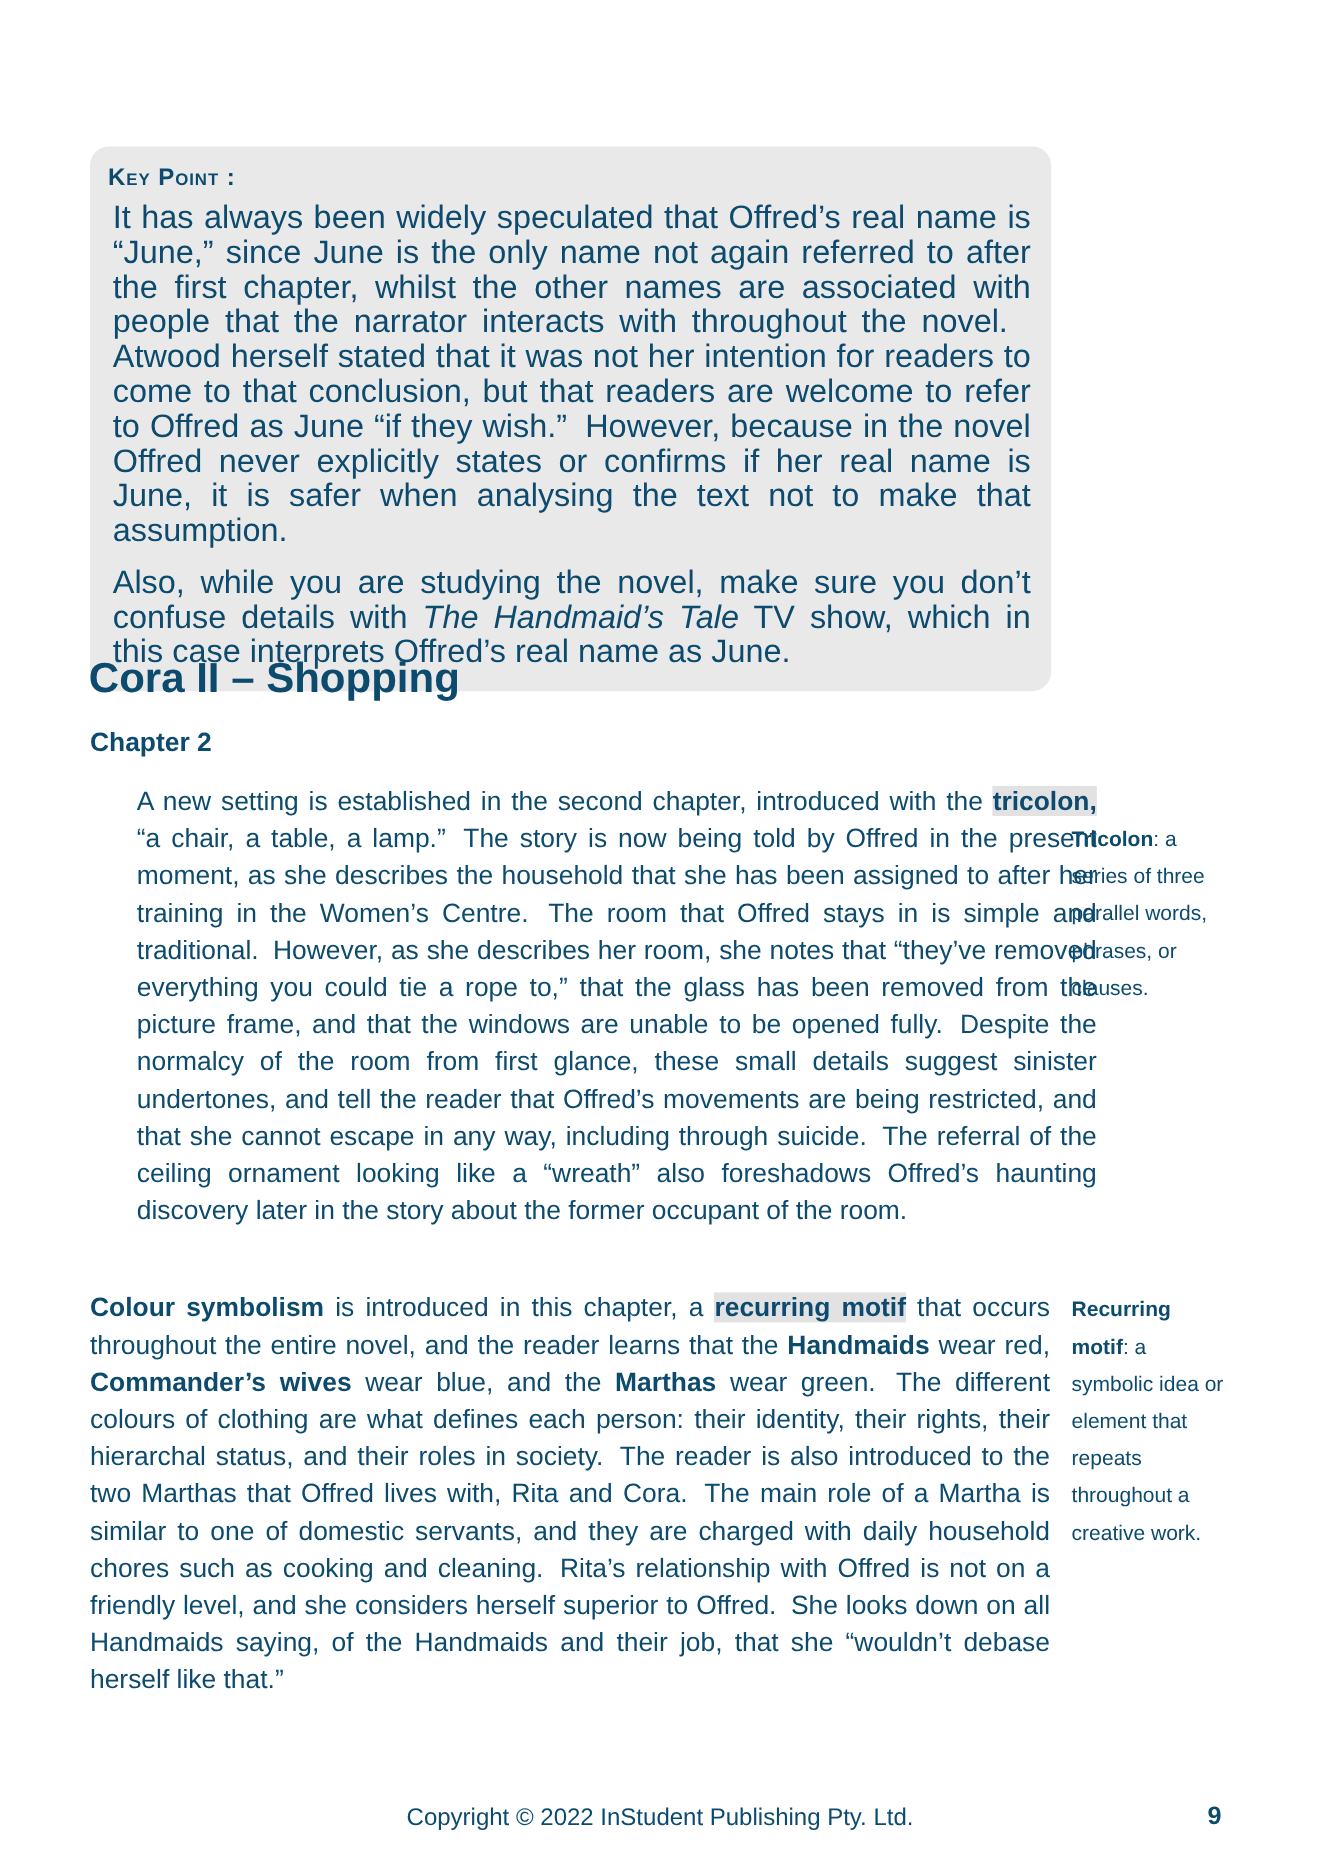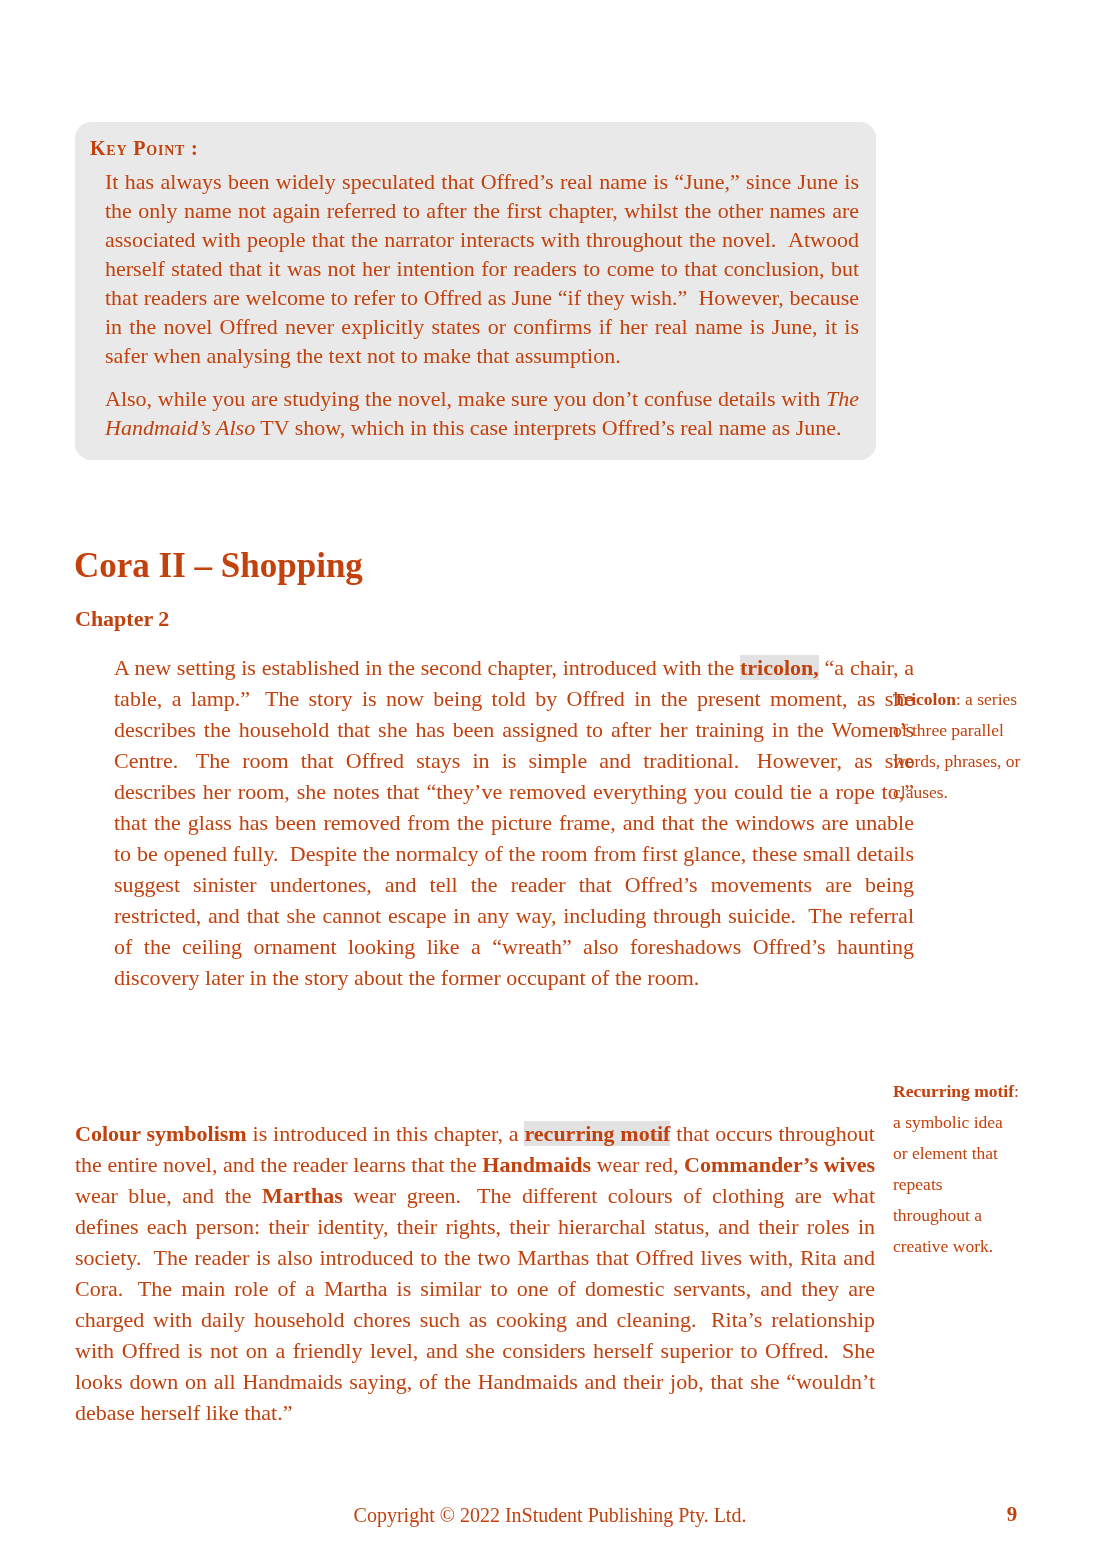--- a/index.html
+++ b/index.html
@@ -1,44 +1,44 @@
 <!DOCTYPE html>
 <html style="--box-bg: #e9e9e9; --hl-bg: #e2e2e2;"><head>
 <meta charset="utf-8">
 <style>
   html, body { margin: 0; padding: 0; background: #ffffff; }
   .page {
     position: relative;
     width: 1100px;
     height: 1560px;
     background: #ffffff;
-    color: #c2410c;
-    font-family: Liberation Serif, serif;
+    color: #0c4a6e;
+    font-family: Liberation Sans, sans-serif;
     overflow: hidden;
   }
   .keypoint {
     position: absolute;
     left: 75px;
     top: 122px;
     width: 801px;
     box-sizing: border-box;
     background: var(--box-bg, #e9e9e9);
     border-radius: 16px;
     padding: 13px 17px 18px 15px;
   }
   .kp-label {
     font-variant: small-caps;
     font-weight: 600;
     font-size: 20px;
     line-height: 27px;
     letter-spacing: 0.8px;
   }
   .kp-para {
-    margin: 5px 0 0 15px;
-    font-size: 22px;
+    margin: 5px 0 0 4px;
+    font-size: 27px;
     line-height: 29px;
     text-align: justify;
   }
   .kp-para + .kp-para { margin-top: 14px; }
   .part-heading {
     position: absolute;
     left: 74px;
     top: 545px;
     margin: 0;
     font-size: 35px;
@@ -57,21 +57,21 @@
   .body-para {
     position: absolute;
     left: 75px;
     width: 800px;
     margin: 0;
     font-size: 22px;
     line-height: 31px;
     text-align: justify;
   }
   .para1 { top: 652px; margin-left: 39px; }
-  .para2 { top: 1118px; }
+  .para2 { top: 1074px; }
   .margin-note {
     position: absolute;
     left: 893px;
     width: 128px;
     font-size: 17.5px;
     line-height: 31px;
   }
   .note1 { top: 684px; }
   .note2 { top: 1076px; }
   .b { font-weight: 700; }
@@ -98,21 +98,21 @@
   }
 </style>
 </head>
 <body>
 
 <div class="page">
 
   <section class="keypoint">
     <div class="kp-label">Key Point :</div>
     <p class="kp-para"><span>It has always been widely speculated that Offred’s real name is “June,” since June is the only name not again referred to after the first chapter, whilst the other names are associated with people that the narrator interacts with throughout the novel.  Atwood herself stated that it was not her intention for readers to come to that conclusion, but that readers are welcome to refer to Offred as June “if they wish.”  However, because in the novel Offred never explicitly states or confirms if her real name is June, it is safer when analysing the text not to make that assumption.</span></p>
-    <p class="kp-para"><span>Also, while you are studying the novel, make sure you don’t confuse details with </span><span class="i">The Handmaid’s Also</span><span> TV show, which in this case interprets Offred’s real name as June.</span></p>
+    <p class="kp-para"><span>Also, while you are studying the novel, make sure you don’t confuse details with </span><span class="i">The Handmaid’s Tale</span><span> TV show, which in this case interprets Offred’s real name as June.</span></p>
   </section>
 
   <h1 class="part-heading">Cora II – Shopping</h1>
   <h2 class="chapter-heading">Chapter 2</h2>
 
   <p class="body-para para1"><span>A new setting is established in the second chapter, introduced with the </span><span class="b hl">tricolon,</span><span> “a chair, a table, a lamp.”  The story is now being told by Offred in the present moment, as she describes the household that she has been assigned to after her training in the Women’s Centre.  The room that Offred stays in is simple and traditional.  However, as she describes her room, she notes that “they’ve removed everything you could tie a rope to,” that the glass has been removed from the picture frame, and that the windows are unable to be opened fully.  Despite the normalcy of the room from first glance, these small details suggest sinister undertones, and tell the reader that Offred’s movements are being restricted, and that she cannot escape in any way, including through suicide.  The referral of the ceiling ornament looking like a “wreath” also foreshadows Offred’s haunting discovery later in the story about the former occupant of the room.</span></p>
   <p class="body-para para2"><span class="b">Colour symbolism</span><span> is introduced in this chapter, a </span><span class="b hl">recurring motif</span><span> that occurs throughout the entire novel, and the reader learns that the </span><span class="b">Handmaids</span><span> wear red, </span><span class="b">Commander’s wives</span><span> wear blue, and the </span><span class="b">Marthas</span><span> wear green.  The different colours of clothing are what defines each person: their identity, their rights, their hierarchal status, and their roles in society.  The reader is also introduced to the two Marthas that Offred lives with, Rita and Cora.  The main role of a Martha is similar to one of domestic servants, and they are charged with daily household chores such as cooking and cleaning.  Rita’s relationship with Offred is not on a friendly level, and she considers herself superior to Offred.  She looks down on all Handmaids saying, of the Handmaids and their job, that she “wouldn’t debase herself like that.”</span></p>
 
   <aside class="margin-note note1"><span class="b">Tricolon</span><span>: a series of three parallel words, phrases, or clauses.</span></aside>
   <aside class="margin-note note2"><span class="b">Recurring motif</span><span>: a symbolic idea or element that repeats throughout a creative work.</span></aside>

